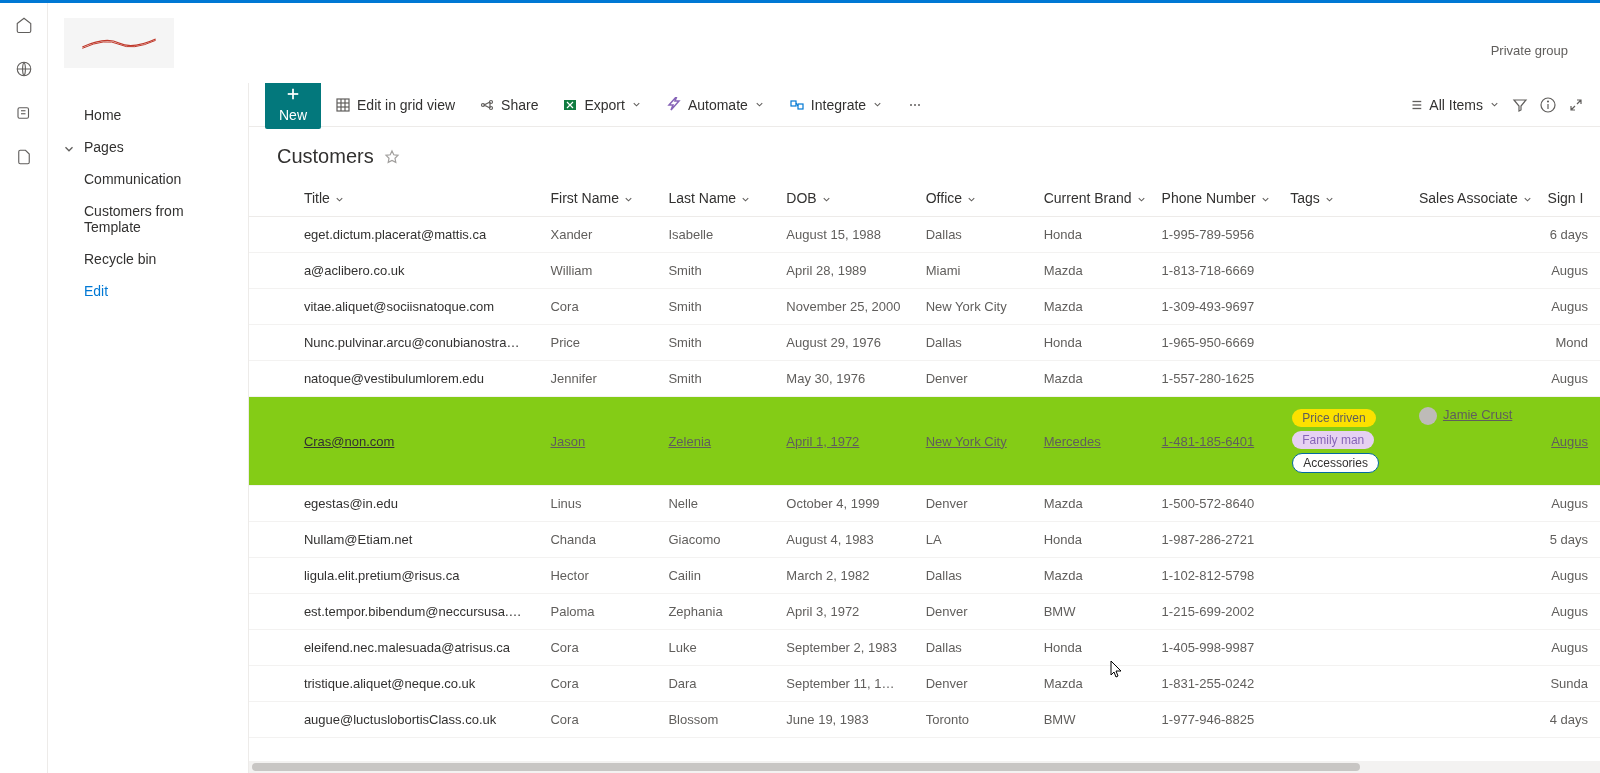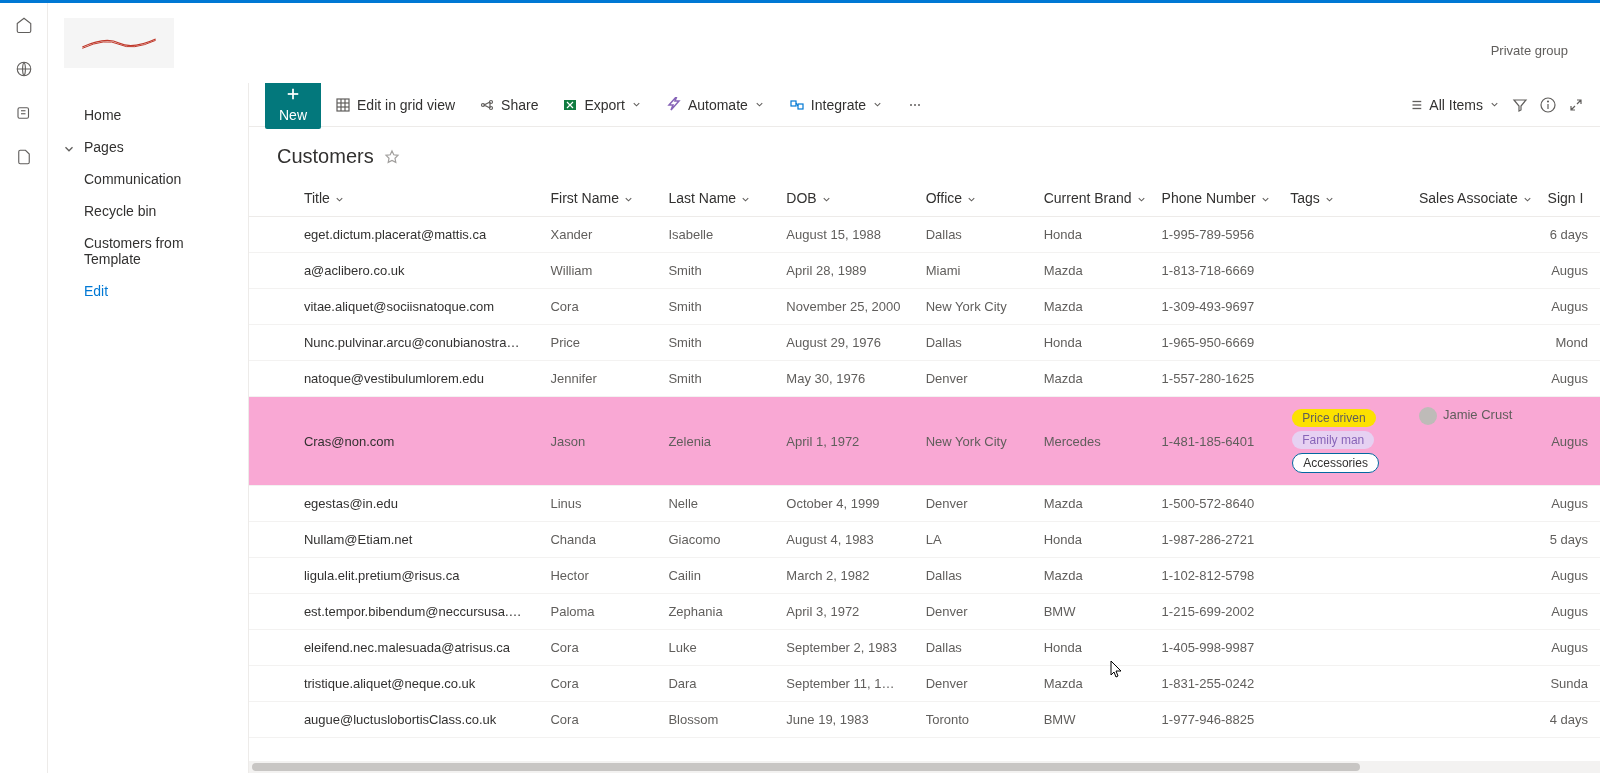--- a/index.html
+++ b/index.html
@@ -29,21 +29,21 @@
     .rt-btn { background: none; border: none; display: flex; align-items: center; gap: 6px; cursor: pointer; color: #323130; font-size: 14px; }
     .list-header { padding: 18px 28px 12px; display: flex; align-items: center; gap: 10px; }
     .list-title { font-size: 20px; font-weight: 400; }
     .star-icon { width: 16px; height: 16px; color: #a19f9d; }
     .table-wrap { flex: 1; overflow: auto; }
     table { border-collapse: collapse; width: 100%; table-layout: fixed; }
     th { text-align: left; font-weight: 400; font-size: 14px; color: #323130; padding: 10px 12px; border-bottom: 1px solid #edebe9; white-space: nowrap; }
     th .chev { display: inline-block; margin-left: 4px; vertical-align: middle; }
     td { font-size: 13px; color: #605e5c; padding: 10px 12px; border-bottom: 1px solid #f3f2f1; white-space: nowrap; overflow: hidden; text-overflow: ellipsis; }
     td.title-cell { color: #323130; }
-    tr.selected td { background: #f9a8d4; }
+    tr.selected td { background: #84cc16; text-decoration: underline; }
     tr.selected { outline: none; }
     .tag { display: inline-block; padding: 2px 10px; border-radius: 12px; font-size: 12px; margin: 2px 2px; }
     .tag-yellow { background: #fce100; color: #605e5c; }
     .tag-purple { background: #e6d1f2; color: #8764b8; }
     .tag-outline { background: #fff; border: 1px solid #0369a1; color: #323130; }
     .avatar { width: 18px; height: 18px; border-radius: 50%; background: #bebbb8; display: inline-block; vertical-align: middle; margin-right: 6px; }
     .chev-svg { width: 11px; height: 11px; }
     .hscroll { height: 12px; background: #f3f2f1; position: relative; }
     .hthumb { position: absolute; left: 3px; top: 2px; width: 82%; height: 8px; background: #c8c6c4; border-radius: 4px; }
     .cursor-pointer { position: absolute; left: 1110px; top: 660px; pointer-events: none; }
@@ -93,22 +93,22 @@
     <div class="content-row">
       <div class="left-nav">
         <div class="nav-item top">Home</div>
         <div class="nav-group">
           <svg class="nav-chevron" viewBox="0 0 16 16" fill="none" stroke="#605e5c" stroke-width="1.5">
               <path d="M4 6l4 4 4-4"></path>
             </svg>
           <span>Pages</span>
         </div>
         <div class="nav-item">Communication</div>
+        <div class="nav-item">Customers from Template</div>
         <div class="nav-item">Recycle bin</div>
-        <div class="nav-item">Customers from Template</div>
         <div class="nav-item nav-edit">Edit</div>
       </div>
 
       <div class="list-area">
         <div class="toolbar">
           <button class="btn-new">
             <svg width="14" height="14" viewBox="0 0 16 16" fill="none" stroke="#fff" stroke-width="2">
                 <line x1="8" y1="2" x2="8" y2="14"></line>
                 <line x1="2" y1="8" x2="14" y2="8"></line>
               </svg>

